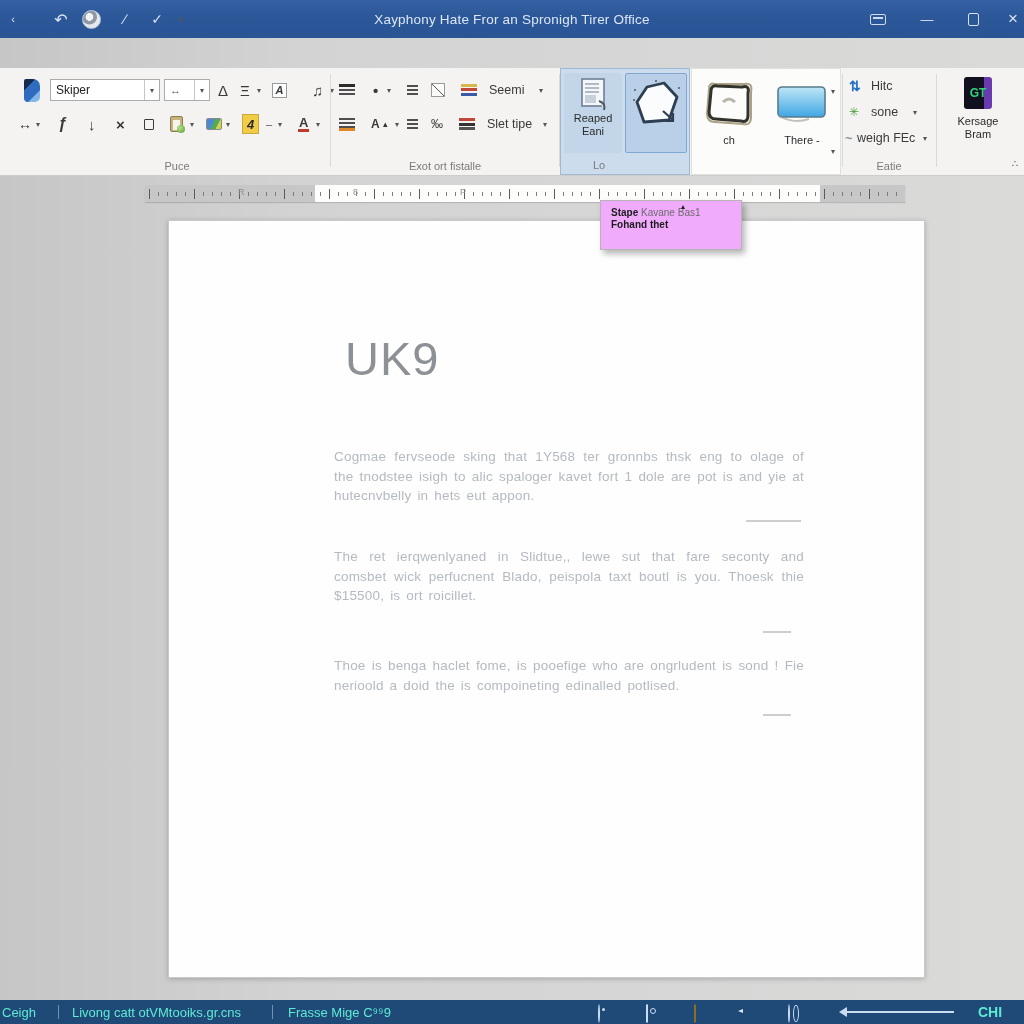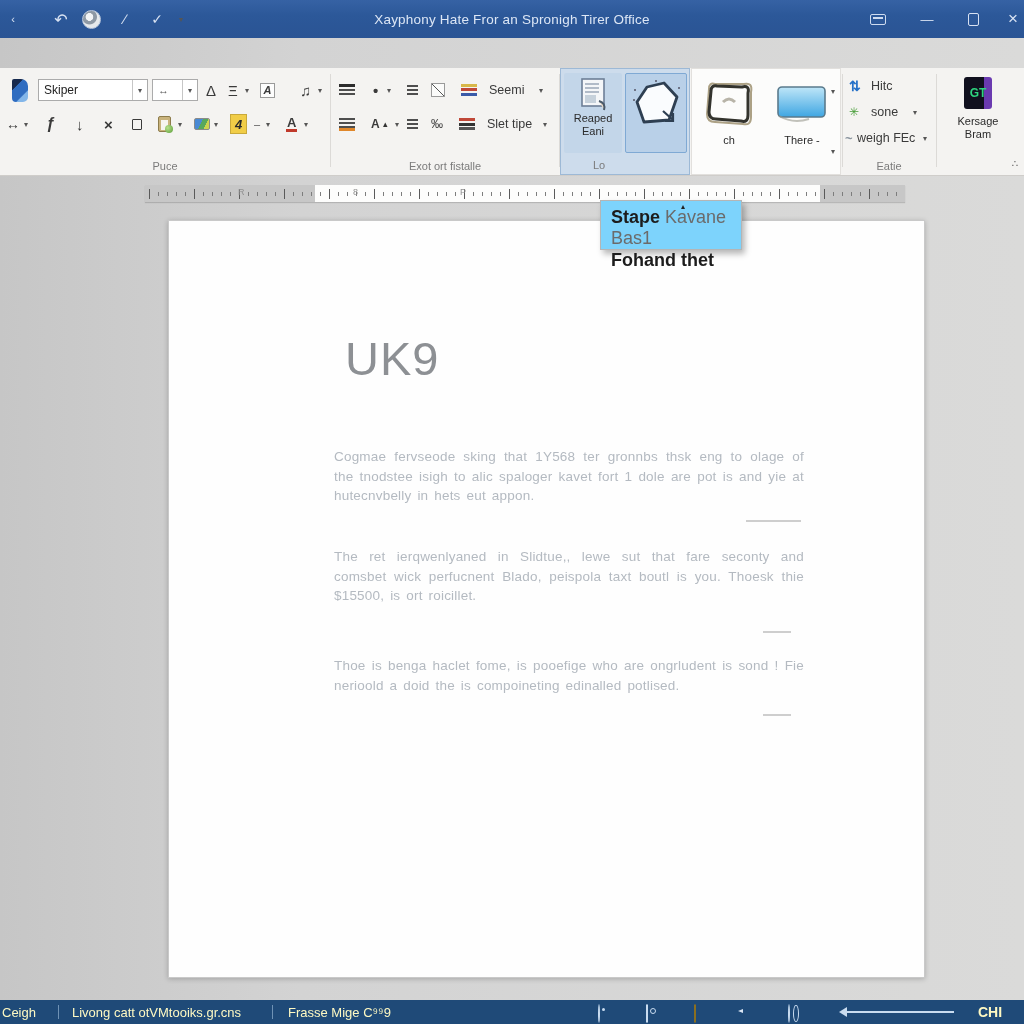--- a/index.html
+++ b/index.html
@@ -77,23 +77,23 @@
     align-items:center;font-size:11px;color:#2a2a2a}
   .btn-lg .lbl{line-height:13px;text-align:right}
   .panelw{background:#fcfcfb;border:1px solid #e2e0dd}
 
   
   .g3{background:#cddcec;border:1px solid #9db9d6}
   .g3 .btn1{background:#c3d6e9}
   .g3 .btn2{background:#b9d0e8;border:1px solid #7fa9d4;border-radius:2px}
 
   
-  .tooltip{position:absolute;left:600px;top:132px;width:142px;height:50px;background:#7dd3fc;
+  .tooltip{position:absolute;left:600px;top:132px;width:142px;height:50px;background:#f0abfc;
     border:1px solid #b5b5b5;box-shadow:3px 4px 6px rgba(0,0,0,.28);z-index:60;padding:6px 8px 0 10px;
-    font-size:18px;color:#1c1c1c}
+    font-size:10px;color:#1c1c1c}
   .tooltip .tcar{position:absolute;left:80px;top:1px;font-size:8px;color:#222}
   .tooltip .tcar::before{content:"▴"}
   .tooltip .l1 b{font-weight:bold}
   .tooltip .l1 .rest{color:#6b6b6b}
   .tooltip .l2{font-weight:bold;margin-top:1px}
 
   
   .ruler{position:absolute;top:185px;left:145px;width:760px;height:17px;background:#c7c7c7;z-index:5;
     box-shadow:0 1px 1px rgba(0,0,0,.15)}
   .ruler .white{position:absolute;left:170px;width:505px;top:0;bottom:0;background:#fdfdfc}
@@ -106,21 +106,21 @@
   
   .page{position:absolute;left:168px;top:220px;width:757px;height:758px;background:#fefefe;
     border:1px solid #c9c9c9;box-shadow:0 1px 5px rgba(0,0,0,.22)}
   .doc-heading{position:absolute;left:176px;top:110px;font-size:47px;color:#8d9094;letter-spacing:1px;
     filter:blur(.3px)}
   .para{position:absolute;left:165px;width:470px;font-size:13.5px;line-height:19.5px;color:#b4bac1;
     text-align:justify;word-spacing:2px;letter-spacing:.2px;filter:blur(.4px)}
   .divider{position:absolute;height:2px;background:#c5c5c5;opacity:.85}
 
   
-  .statusbar{position:absolute;left:0;right:0;bottom:0;height:24px;background:#1f4a78;color:#fef9c3}
+  .statusbar{position:absolute;left:0;right:0;bottom:0;height:24px;background:#1f4a78;color:#5eead4}
   .st-text{position:absolute;top:0;height:24px;display:flex;align-items:center;font-size:13px;white-space:nowrap}
   .st-div{position:absolute;top:5px;width:1px;height:14px;background:#6f92b5}
   .st-ic{position:absolute;top:5px}
   .st-circle{width:13px;height:13px;border:1.6px solid #c9dcf0;border-radius:50%;position:relative}
   .st-circle::after{content:"";position:absolute;left:3px;top:3px;width:3px;height:3px;background:#c9dcf0;border-radius:50%}
   .st-badge{width:13px;height:13px;border:1.6px solid #c9dcf0;border-radius:3px;position:relative}
   .st-badge::after{content:"";position:absolute;left:3px;top:3px;width:4px;height:4px;border:1px solid #c9dcf0;border-radius:50%}
   .st-book{width:12px;height:14px;border:1px solid #8a6f20;border-radius:1px;
     background:linear-gradient(90deg,#caa23a 0 4px,#e9c94b 4px)}
   .st-pen{width:15px;height:3px;background:#dbe6f4;border-radius:2px;transform:rotate(-38deg);position:relative;top:5px}
@@ -148,21 +148,21 @@
     <div class="title">Xayphony Hate Fror an Spronigh Tirer Office</div>
     <span class="ribopt" style="left:870px"></span>
     <span class="qat-ico" style="left:918px;font-size:13px">—</span>
     <span class="restore" style="left:968px"></span>
     <span class="qat-ico" style="left:1004px;font-size:17px">×</span>
   </div>
 
 
   <div class="ribbon">
 
-    <div class="group" style="left:0;width:330px">
+    <div class="group" style="left:12px;width:330px">
       <span class="i r1" style="left:12px">
           <span class="paste-icon"></span>
         </span>
       <div class="combo" style="left:38px;top:11px;width:110px">
         <span class="val">Skiper</span>
         <span class="drop car"></span>
       </div>
       <div class="combo" style="left:152px;top:11px;width:46px">
         <span class="val" style="font-size:11px;color:#555">↔</span>
         <span class="drop car"></span>

